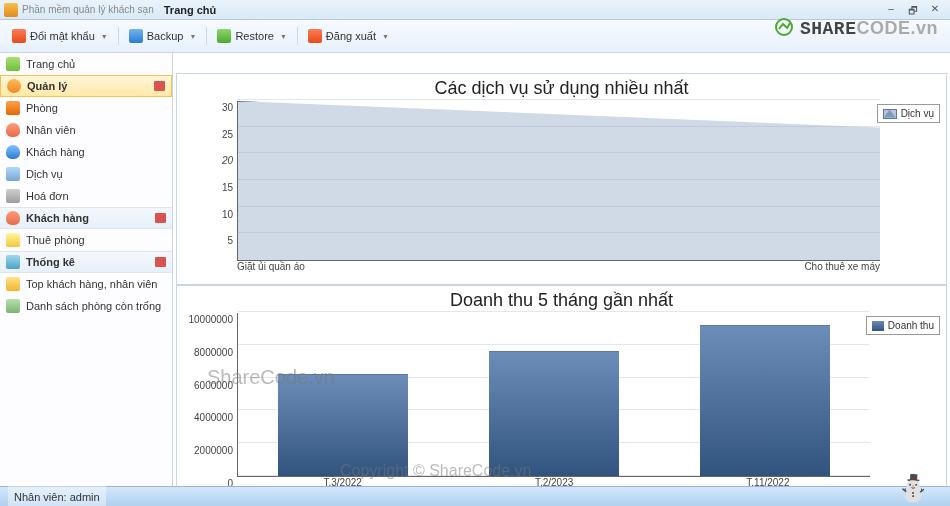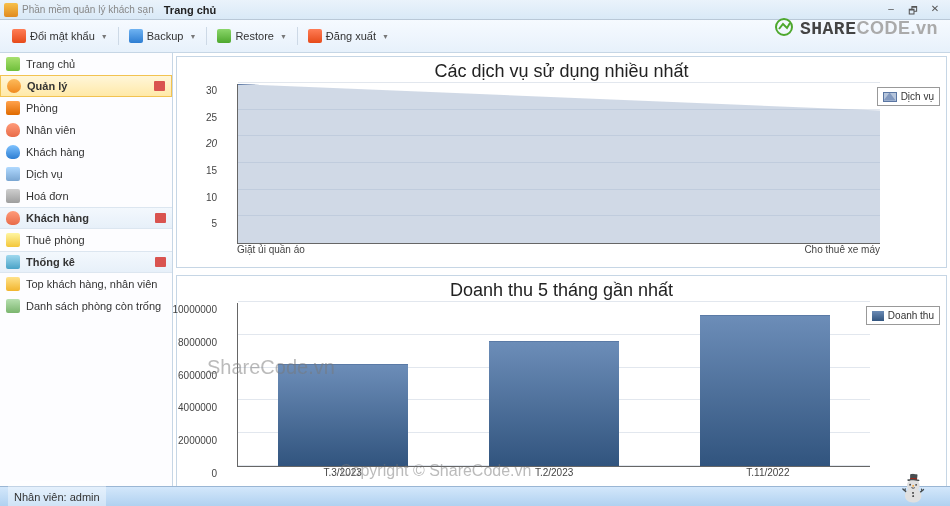--- a/index.html
+++ b/index.html
@@ -38,26 +38,26 @@
 .i-room { background: linear-gradient(#ffa24d,#e06a00); border-radius: 2px; }
 .i-emp  { background: linear-gradient(#ff9b7a,#e86b49); border-radius: 50% 50% 40% 40%; }
 .i-cust { background: linear-gradient(#7fc2ff,#2d7dd2); border-radius: 50% 50% 40% 40%; }
 .i-serv { background: linear-gradient(#b0d9ff,#7aa6d2); }
 .i-bill { background: linear-gradient(#cfcfcf,#9e9e9e); }
 .i-rent { background: linear-gradient(#fff5a1,#f3c63a); }
 .i-stat { background: linear-gradient(#9fd8ee,#4aa3c7); }
 .i-top  { background: linear-gradient(#ffe28a,#f2b52e); }
 .i-list { background: linear-gradient(#b7e0b0,#7bb56e); }
 
-.content { flex: 1; padding: 3px; display: flex; flex-direction: column; gap: 7px; min-width: 0; }
+.content { flex: 1; padding: 3px; display: flex; flex-direction: column; gap: 0; min-width: 0; margin-top: 17px; }
 .panel { border: 1px solid #c6d6e5; background: #fff; position: relative; }
 .panel-title { text-align: center; font-size: 18px; padding: 4px 0 2px; color: #222; }
 .chart-box { display: flex; align-items: stretch; }
 .y-axis { width: 60px; text-align: right; font-size: 10px; color: #444; position: relative; }
-.y-tick { position: absolute; right: 20px; transform: translateY(50%); }
+.y-tick { position: absolute; right: 4px; transform: translateY(50%); }
 .plot { flex: 1; position: relative; border-left: 1px solid #666; border-bottom: 1px solid #666; margin-right: 6px; }
 .grid-h { position: absolute; left: 0; right: 0; border-top: 1px solid #e2e7ee; }
 .x-labels { display: flex; font-size: 10px; color: #444; padding-left: 60px; }
 .x-labels span { min-width: 0; }
 
 .legend { position: absolute; top: 30px; right: 6px; border: 1px solid #999; background: #fff; padding: 3px 5px; font-size: 10px; display: flex; align-items: center; gap: 4px; }
 .leg-mark-area { width: 14px; height: 10px; background: #b6c5db; border: 1px solid #5a76a3; position: relative; }
 .leg-mark-area::after { content: ""; position: absolute; inset: 0; clip-path: polygon(0 100%,50% 0,100% 100%); background: #8299bf; }
 .leg-mark-bar { width: 12px; height: 10px; background: linear-gradient(#6b8bb5,#32557f); }
 
@@ -229,21 +229,21 @@
             <div class="grid-h" style="bottom: 98.4px;"></div>
             <div class="grid-h" style="bottom: 131.2px;"></div>
             <div class="grid-h" style="bottom: 164px;"></div>
             <div class="bar" style="height: 101.68px; left: calc(16.6667% - 65px);"></div>
             <div class="bar" style="height: 124.64px; left: calc(50% - 65px);"></div>
             <div class="bar" style="height: 150.88px; left: calc(83.3333% - 65px);"></div>
           </div>
         <div style="width:70px"></div>
       </div>
       <div class="x-labels" style="justify-content:space-around; padding-right:70px">
-        <span>T.3/2023</span>
+        <span>T.3/2022</span>
         <span>T.2/2023</span>
         <span>T.11/2022</span>
       </div>
       <div class="watermark" style="left:30px; top:80px">ShareCode.vn</div>
     </div>
   </div>
 </div>
 
 <div class="watermark" style="left:340px; bottom:26px; font-size:16px">Copyright © ShareCode.vn</div>
 

